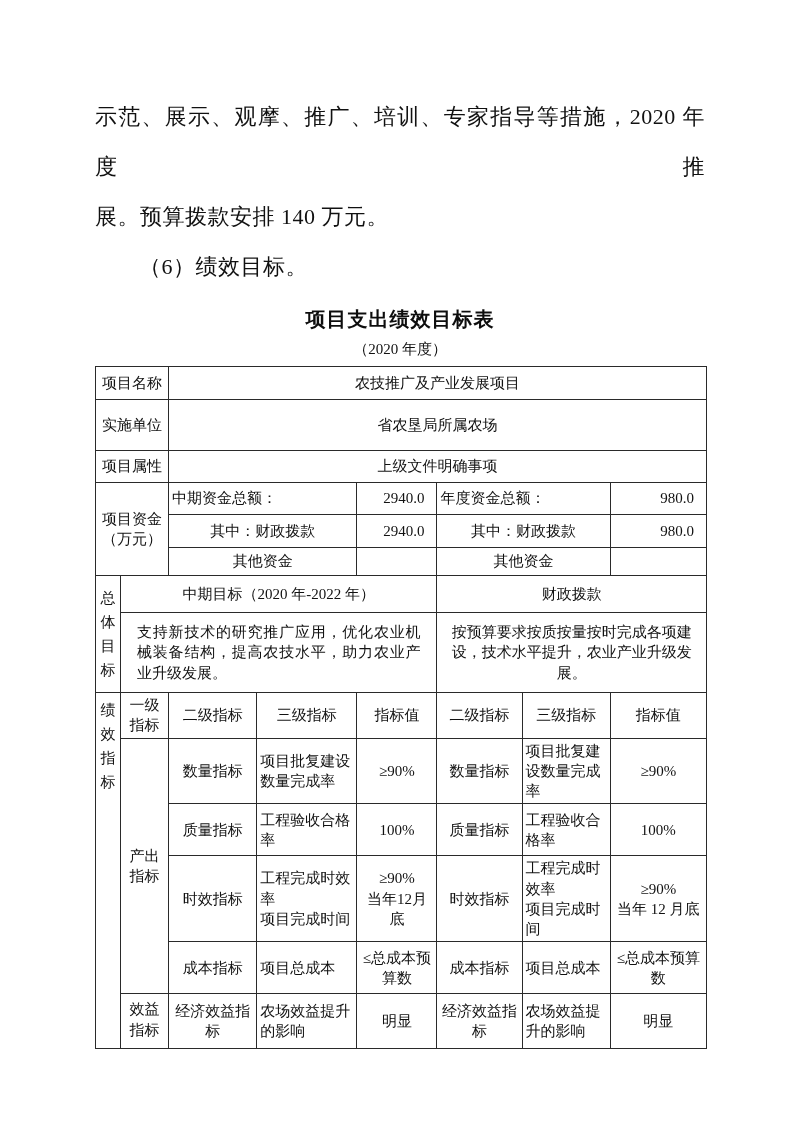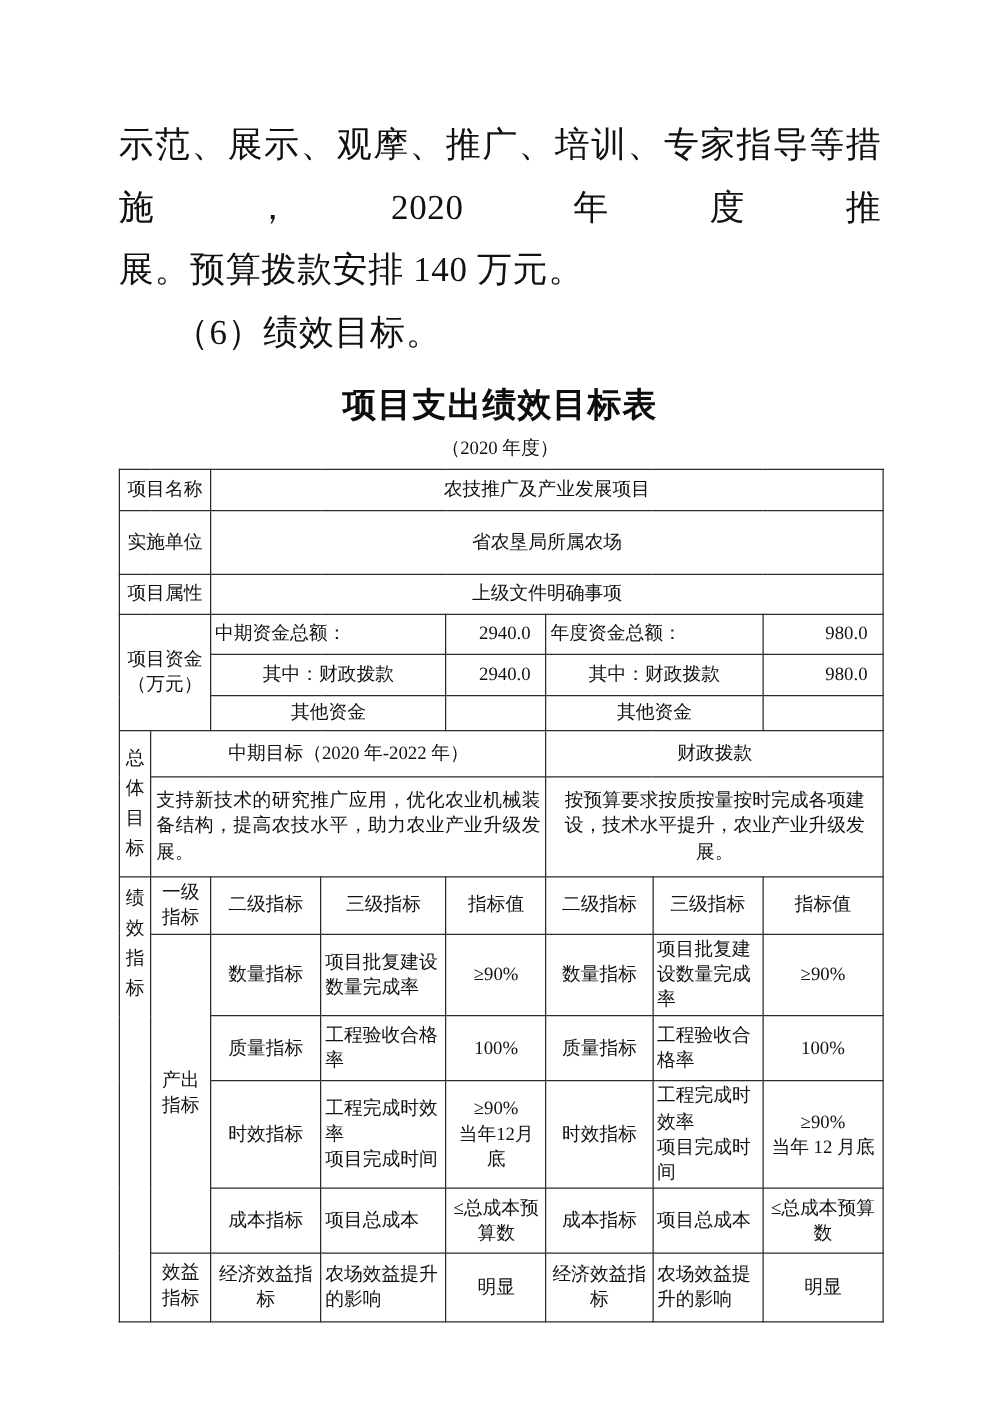--- a/index.html
+++ b/index.html
@@ -7,35 +7,35 @@
   body {
     width:800px; height:1131px;
     font-family:"Liberation Serif","DejaVu Serif",serif;
     color:#141414;
     overflow:hidden;
   }
   .page { padding:92px 95px 0 95px; }
 
   
   .para-line {
-    font-size:28px;
+    font-size:22px;
     line-height:50px;
     letter-spacing:0.5px;
     color:#111;
   }
   .fill { text-align:justify; text-align-last:justify; }
   .indent { padding-left:44px; }
 
   
   .tbl-title {
     margin-top:14px;
     text-align:center;
     font-family:"Liberation Sans","DejaVu Sans",sans-serif;
     font-weight:bold;
-    font-size:27px;
+    font-size:20px;
     letter-spacing:1px;
     color:#0d0d0d;
   }
   .tbl-subtitle {
     margin-top:7px;
     margin-bottom:7px;
     text-align:center;
     font-size:15px;
     color:#111;
   }
@@ -52,21 +52,21 @@
     line-height:1.35;
     text-align:center;
     vertical-align:middle;
     padding:2px 3px;
     white-space:pre-line;
     overflow:hidden;
     color:#111;
   }
   td.left   { text-align:left; }
   td.right  { text-align:right; padding-right:12px; }
-  td.just   { text-align:justify; padding:2px 4px;font-family:Liberation Serif, serif; }
+  td.just   { text-align:justify; padding:2px 16px;font-family:Liberation Serif, serif; }
   td.vtop   { vertical-align:top; padding-top:5px;text-align:center; }
   .vtext    { width:1em; margin:0 auto; word-break:break-all; line-height:1.6; }
 
   tr.r1{height:33px} tr.r2{height:51px} tr.r3{height:32px}
   tr.r4{height:32px} tr.r5{height:33px} tr.r6{height:28px}
   tr.r7{height:37px} tr.r8{height:80px} tr.r9{height:43px}
   tr.r10{height:55px} tr.r11{height:52px} tr.r12{height:73px}
   tr.r13{height:52px} tr.r14{height:55px}
 </style>
 </head>

